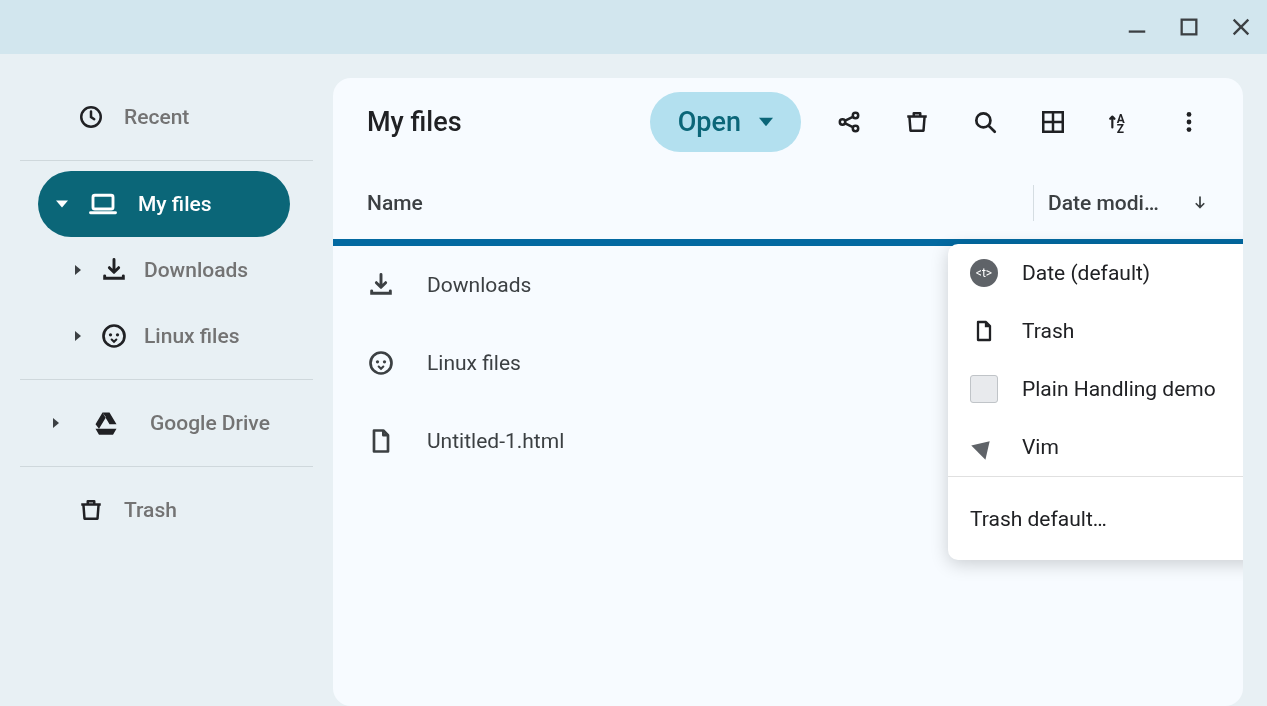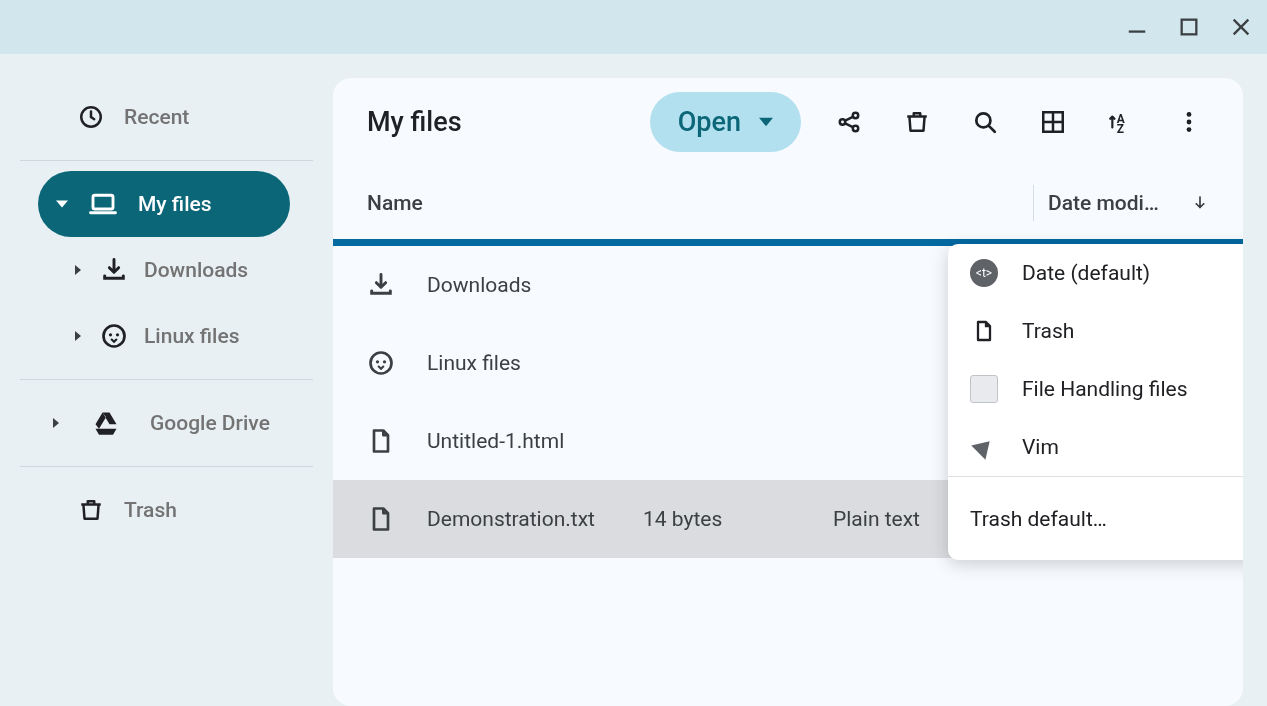--- a/index.html
+++ b/index.html
@@ -242,52 +242,40 @@
           <div class="ficon">
             <svg viewBox="0 0 24 24" fill="none">
               <path d="M6 3h8l4 4v14H6V3z" stroke="#3c4043" stroke-width="2.3" stroke-linejoin="round"></path>
               <path d="M14 3v4h4" stroke="#3c4043" stroke-width="2.3" stroke-linejoin="round"></path>
             </svg>
           </div>
           <div class="fname">Untitled-1.html</div>
           <div class="fsize"></div>
           <div class="fdate">Today 7:54 AM</div>
         </div>
-        <div class="row selected">
-          <div class="ficon">
-            <svg viewBox="0 0 24 24" fill="none">
-              <path d="M6 3h8l4 4v14H6V3z" stroke="#3c4043" stroke-width="2.3" stroke-linejoin="round"></path>
-              <path d="M14 3v4h4" stroke="#3c4043" stroke-width="2.3" stroke-linejoin="round"></path>
-            </svg>
-          </div>
-          <div class="fname">Demonstration.txt</div>
-          <div class="fsize">14 bytes</div>
-          <div class="ftype">Plain text</div>
-          <div class="fdate">Yesterday 9:1…</div>
-        </div>
       </div>
 
     <div class="dropdown">
       <div id="dd-list">
           <div class="dd-item">
             <div class="dd-icon text">&lt;t&gt;</div>
             <span>Date (default)</span>
           </div>
           <div class="dd-item">
             <div class="dd-icon">
               <svg width="24" height="24" viewBox="0 0 24 24" fill="none">
                 <path d="M6 3h8l4 4v14H6V3z" stroke="#202124" stroke-width="2.3" stroke-linejoin="round"></path>
                 <path d="M14 3v4h4" stroke="#202124" stroke-width="2.3"></path>
               </svg>
             </div>
             <span>Trash</span>
           </div>
           <div class="dd-item">
             <div class="dd-icon fh"></div>
-            <span>File Handling files</span>
+            <span>Plain Handling demo</span>
           </div>
           <div class="dd-item">
             <div class="dd-icon vim"></div>
             <span>Vim</span>
           </div>
         </div>
       <div class="dd-item change">
         <span>Trash default…</span>
       </div>
     </div>

